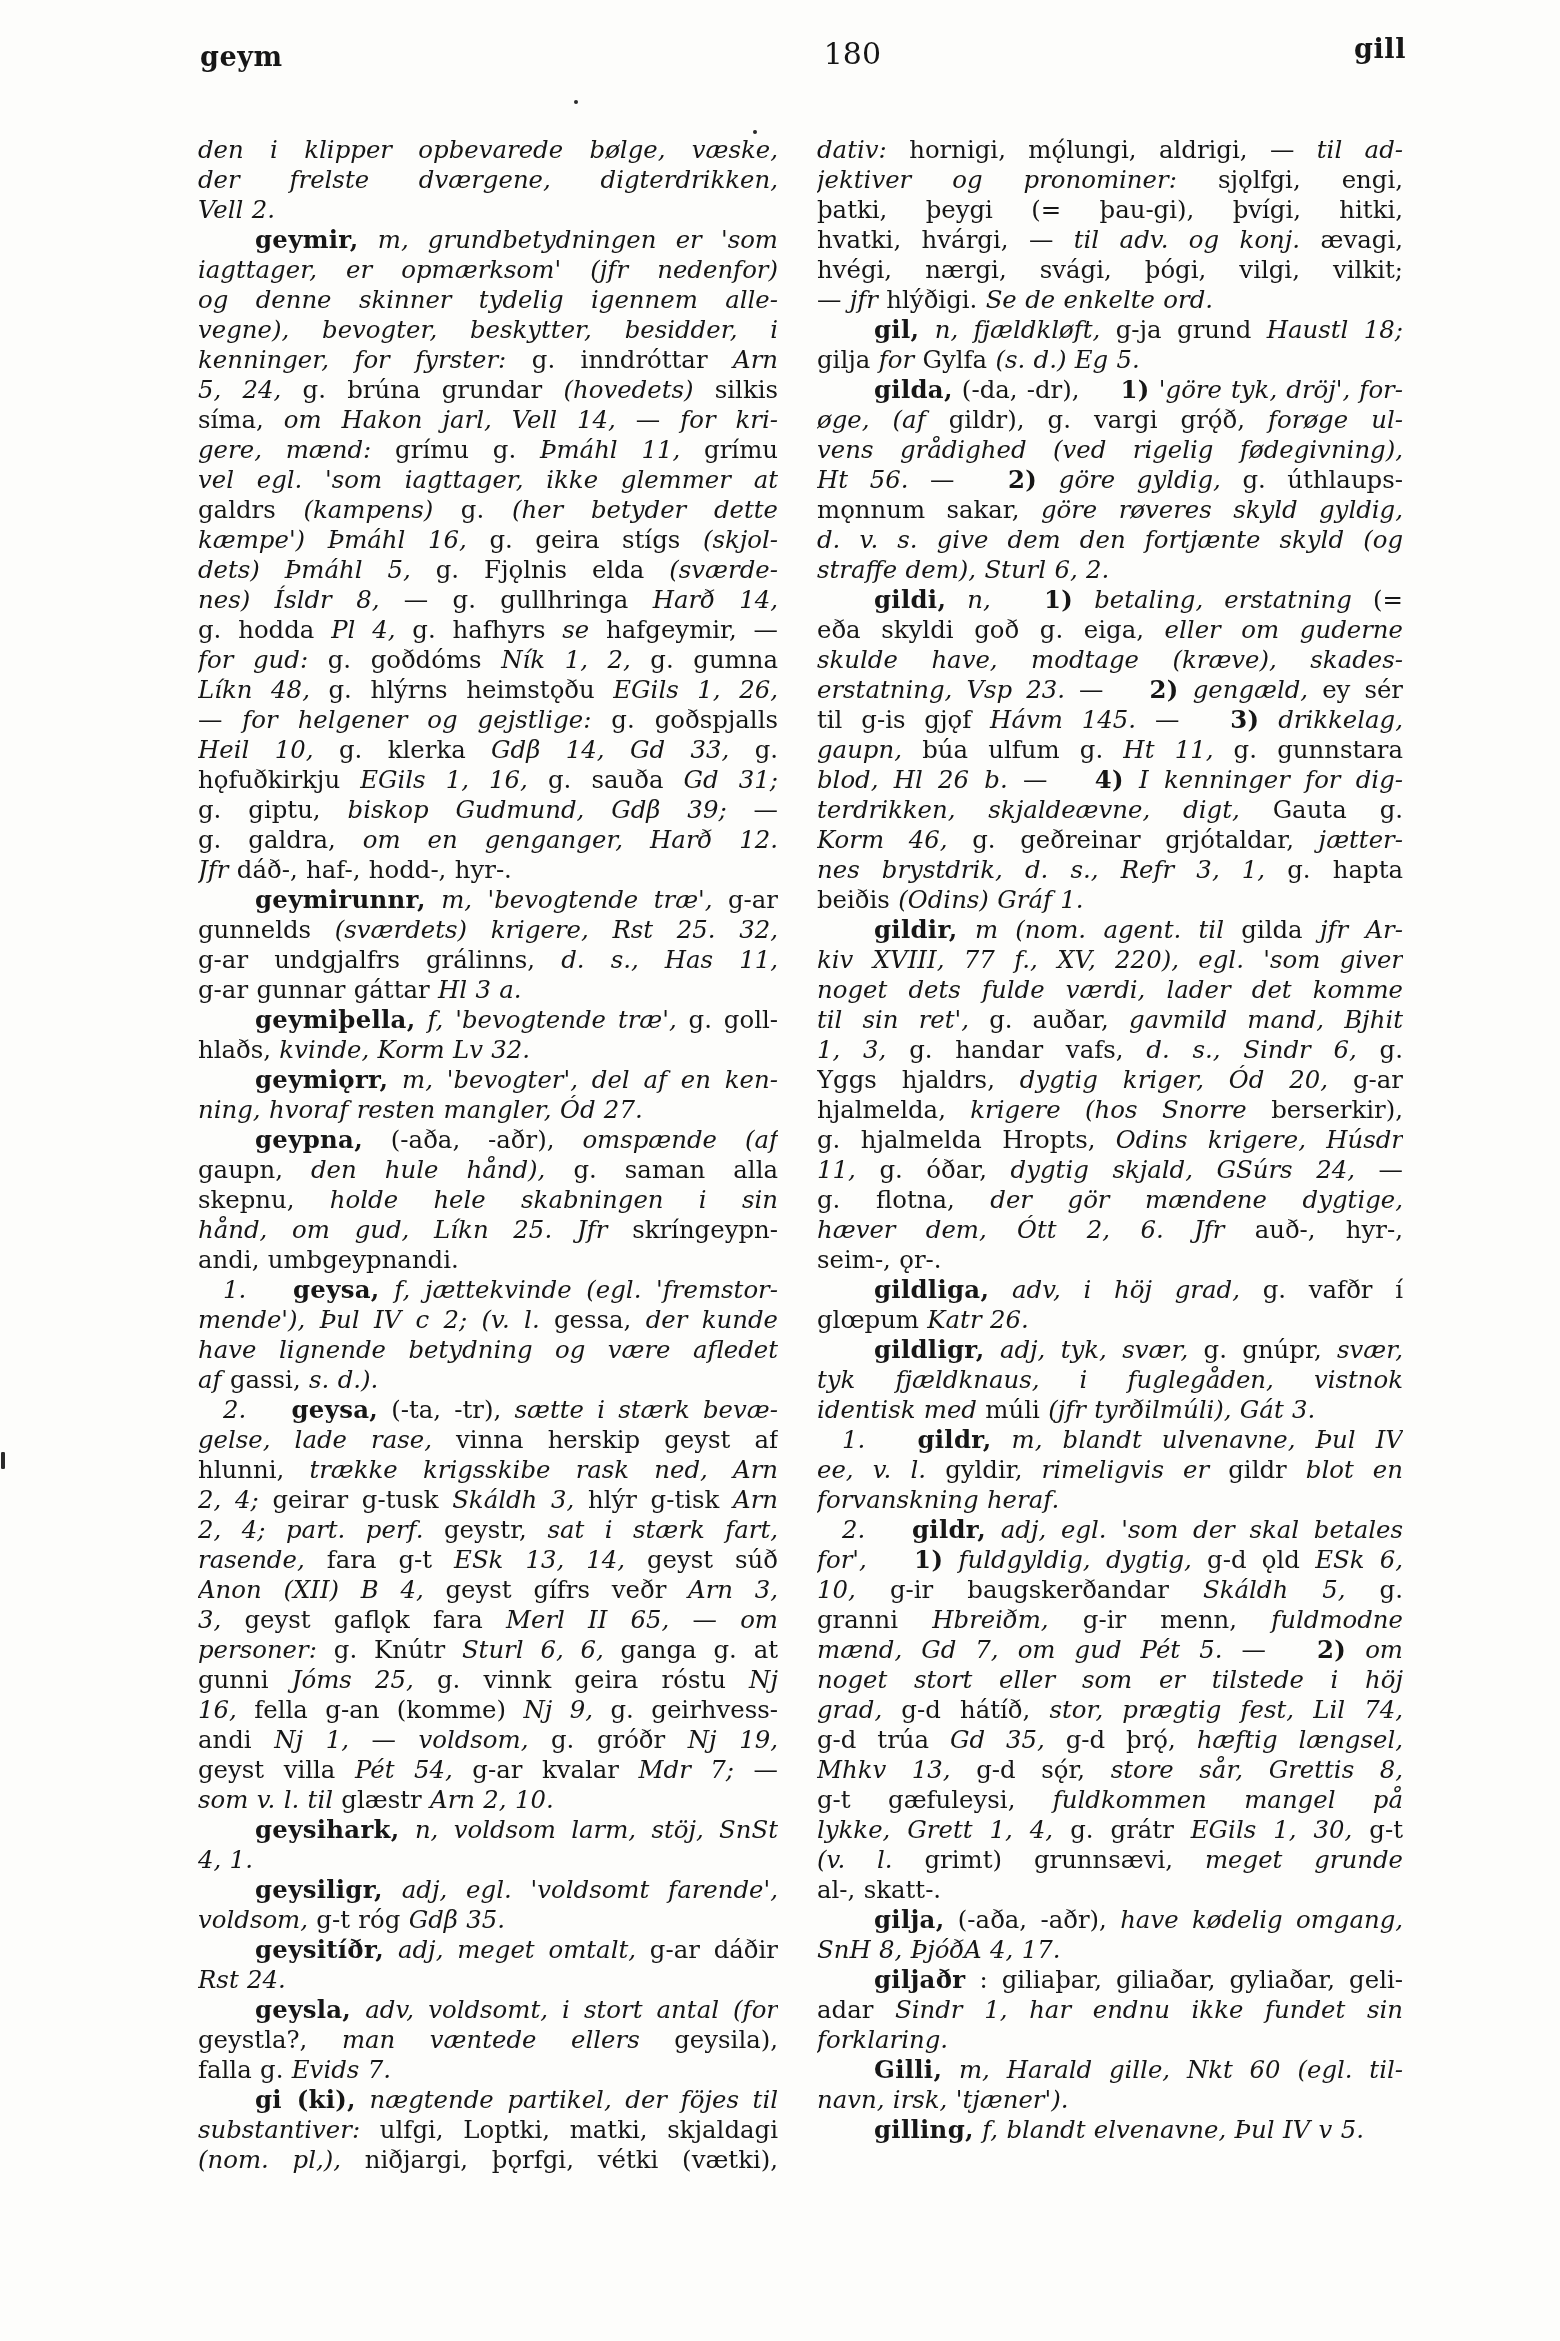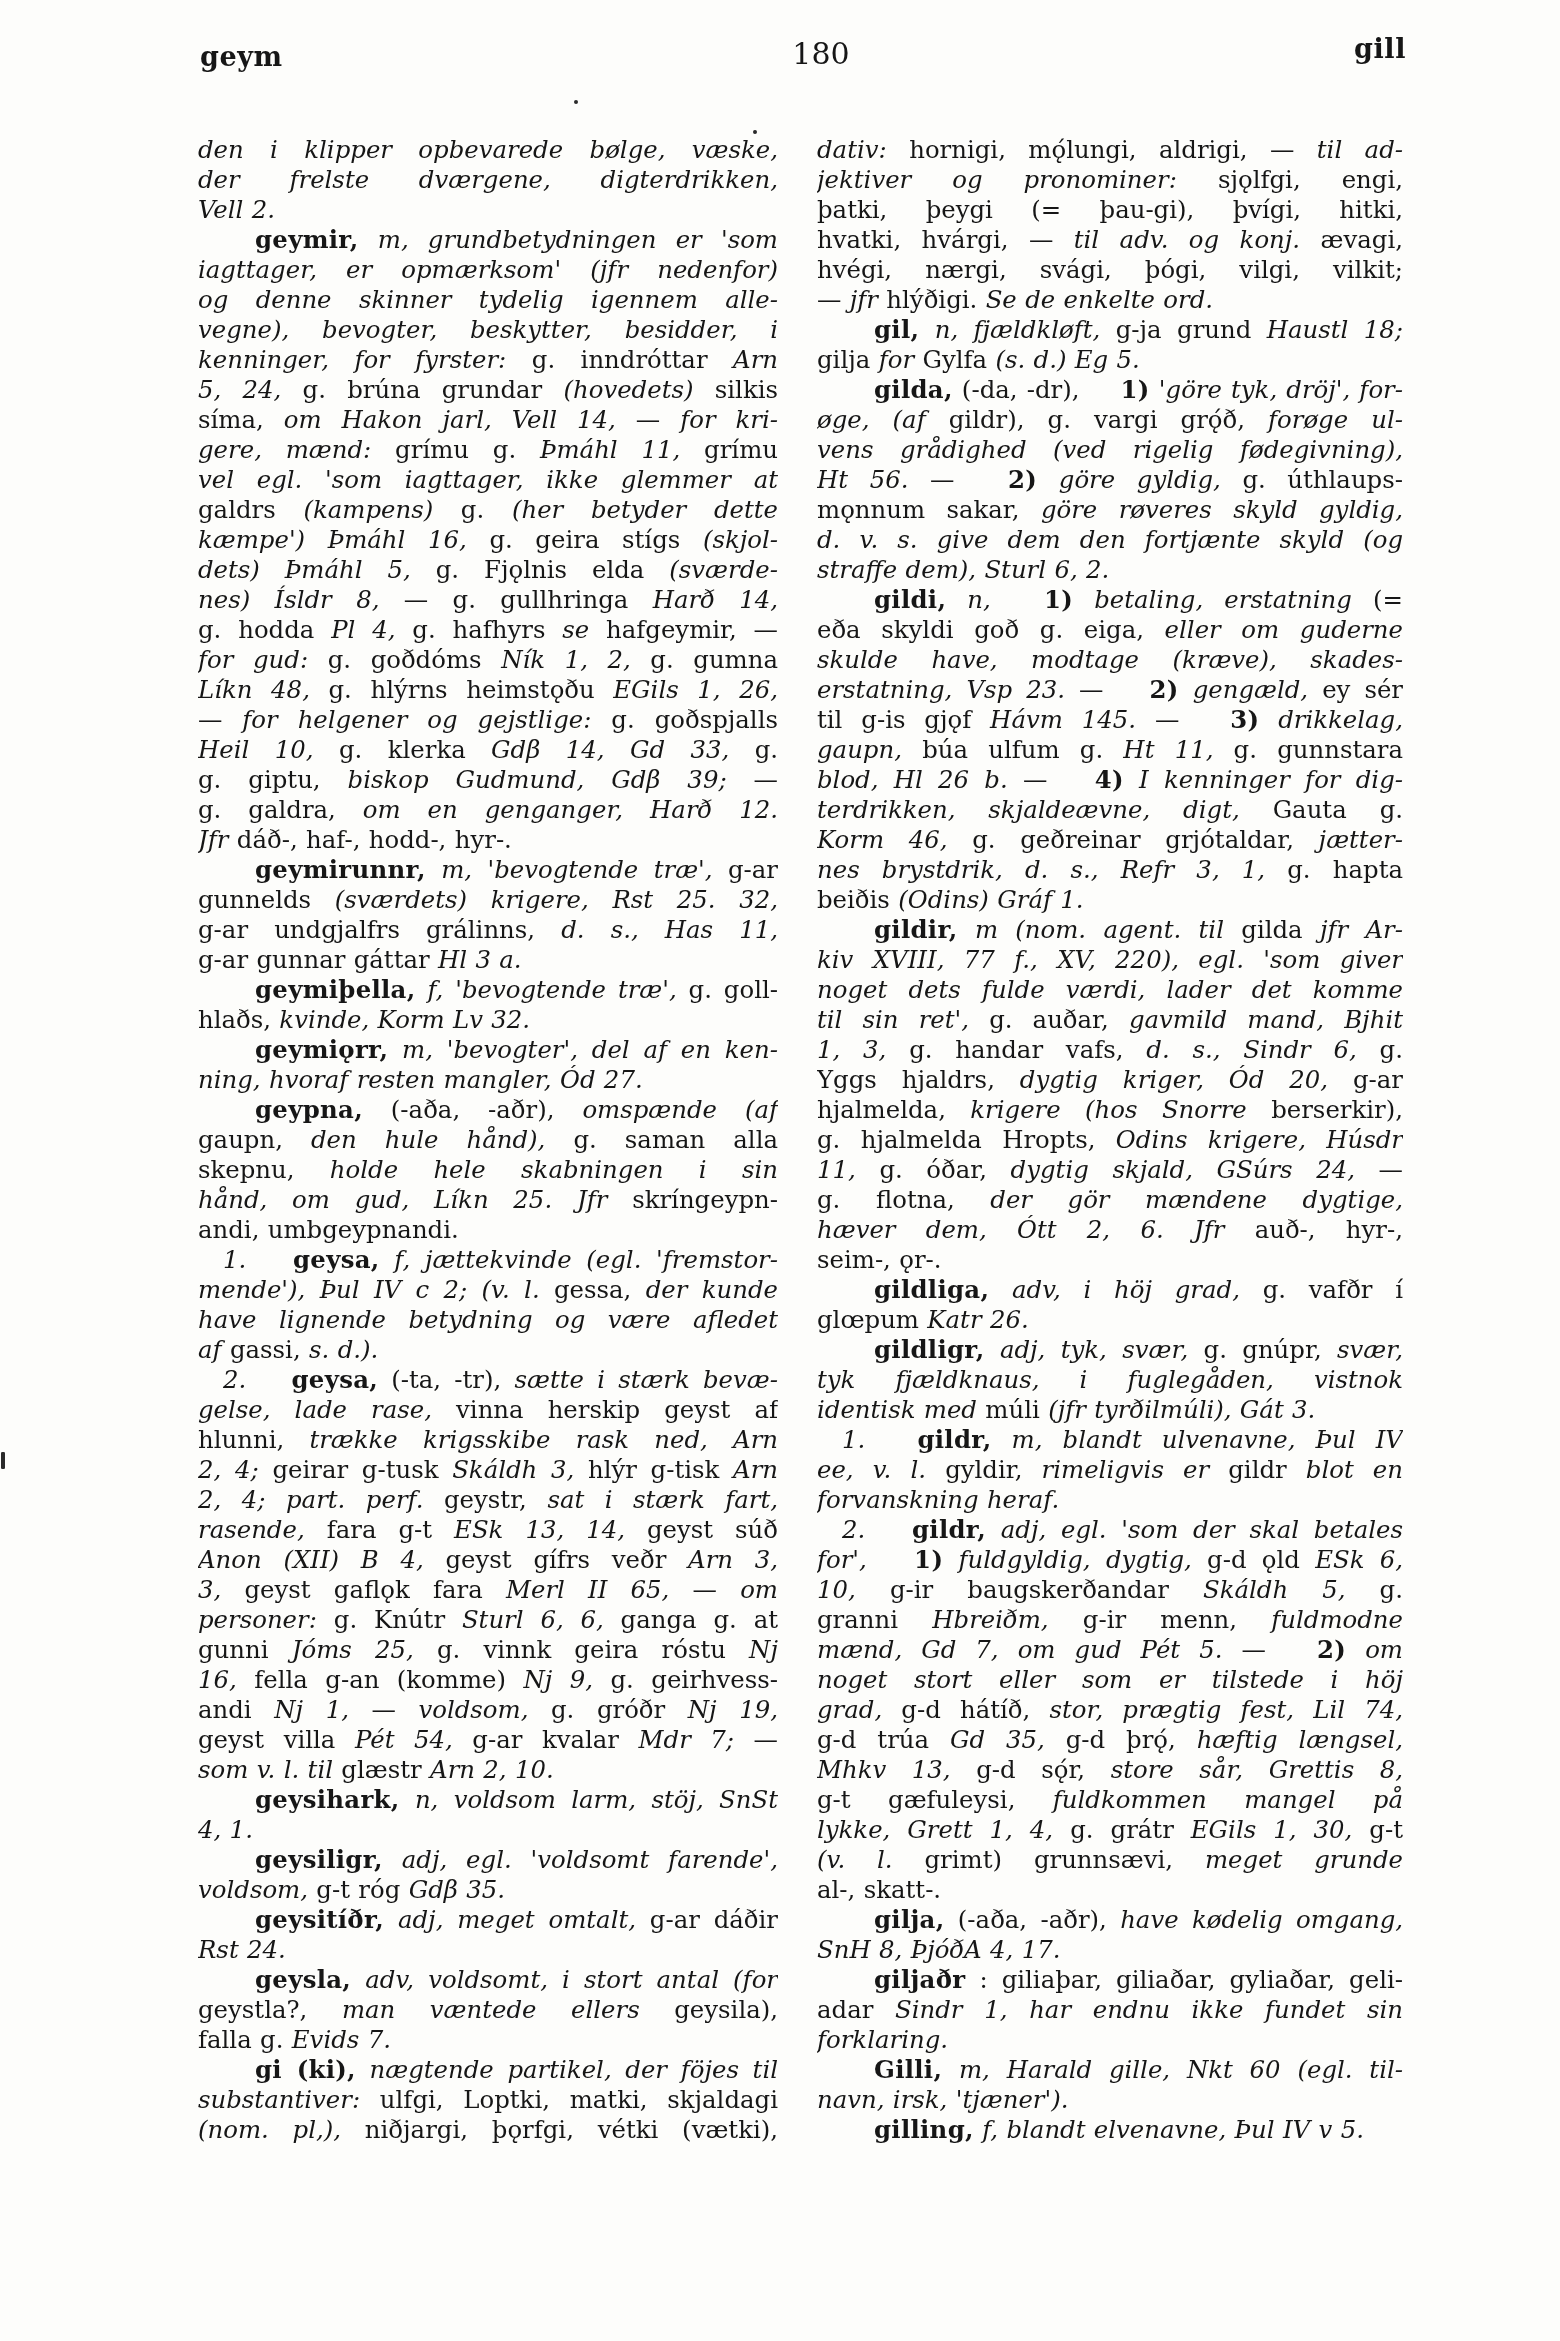--- a/index.html
+++ b/index.html
@@ -11,21 +11,21 @@
     font-family: "DejaVu Serif", serif;
     color: #161616;
     overflow: hidden;
     padding-left: 32px;
   }
   
   .running-head { position: absolute; top: 33px; left: 0; width: 100%; height: 44px; }
   .head-word { position: absolute; font-size: 27px; font-weight: bold; letter-spacing: 0.6px; }
   .head-word.left  { left: 200px; top: 7.6px; }
   .head-word.right { left: 1354px; top: 0px; }
-  .page-number { position: absolute; left: 761px; top: 2.5px; width: 120px; text-align: center; font-size: 30px; }
+  .page-number { position: absolute; left: 761px; top: 2.5px; width: 120px; text-align: right; font-size: 30px; }
 
   
   .col { position: absolute; top: 135px; }
   .col.left  { left: 198px;  width: 580px; }
   .col.right { left: 817px; width: 586px; }
 
   .line {
     font-size: 24.4px;
     line-height: 30px;
     height: 30px;
@@ -76,20 +76,21 @@
       <div class="line"><span class="it">vel egl. 'som iagttager, ikke glemmer at</span></div>
       <div class="line"><span>galdrs </span><span class="it">(kampens)</span><span> g. </span><span class="it">(her betyder dette</span></div>
       <div class="line"><span class="it">kæmpe') Þmáhl 16,</span><span> g. geira stígs </span><span class="it">(skjol-</span></div>
       <div class="line"><span class="it">dets) Þmáhl 5,</span><span> g. Fjǫlnis elda </span><span class="it">(sværde-</span></div>
       <div class="line"><span class="it">nes) Ísldr 8,</span><span> — g. gullhringa </span><span class="it">Harð 14,</span></div>
       <div class="line"><span>g. hodda </span><span class="it">Pl 4,</span><span> g. hafhyrs </span><span class="it">se</span><span> hafgeymir, —</span></div>
       <div class="line"><span class="it">for gud:</span><span> g. goðdóms </span><span class="it">Ník 1, 2,</span><span> g. gumna</span></div>
       <div class="line"><span class="it">Líkn 48,</span><span> g. hlýrns heimstǫðu </span><span class="it">EGils 1, 26,</span></div>
       <div class="line"><span>— </span><span class="it">for helgener og gejstlige:</span><span> g. goðspjalls</span></div>
       <div class="line"><span class="it">Heil 10,</span><span> g. klerka </span><span class="it">Gdβ 14, Gd 33,</span><span> g.</span></div>
+      <div class="line"><span>hǫfuðkirkju </span><span class="it">EGils 1, 16,</span><span> g. sauða </span><span class="it">Gd 31;</span></div>
       <div class="line"><span>g. giptu, </span><span class="it">biskop Gudmund, Gdβ 39;</span><span> —</span></div>
       <div class="line"><span>g. galdra, </span><span class="it">om en genganger, Harð 12.</span></div>
       <div class="line endline"><span class="it">Jfr</span><span> dáð-, haf-, hodd-, hyr-.</span></div>
       <div class="line indent"><span class="bd">geymirunnr,</span><span> </span><span class="it">m, 'bevogtende træ',</span><span> g-ar</span></div>
       <div class="line"><span>gunnelds </span><span class="it">(sværdets) krigere, Rst 25. 32,</span></div>
       <div class="line"><span>g-ar undgjalfrs grálinns, </span><span class="it">d. s., Has 11,</span></div>
       <div class="line endline"><span>g-ar gunnar gáttar </span><span class="it">Hl 3 a.</span></div>
       <div class="line indent"><span class="bd">geymiþella,</span><span> </span><span class="it">f, 'bevogtende træ',</span><span> g. goll-</span></div>
       <div class="line endline"><span>hlaðs, </span><span class="it">kvinde, Korm Lv 32.</span></div>
       <div class="line indent"><span class="bd">geymiǫrr,</span><span> </span><span class="it">m, 'bevogter', del af en ken-</span></div>

